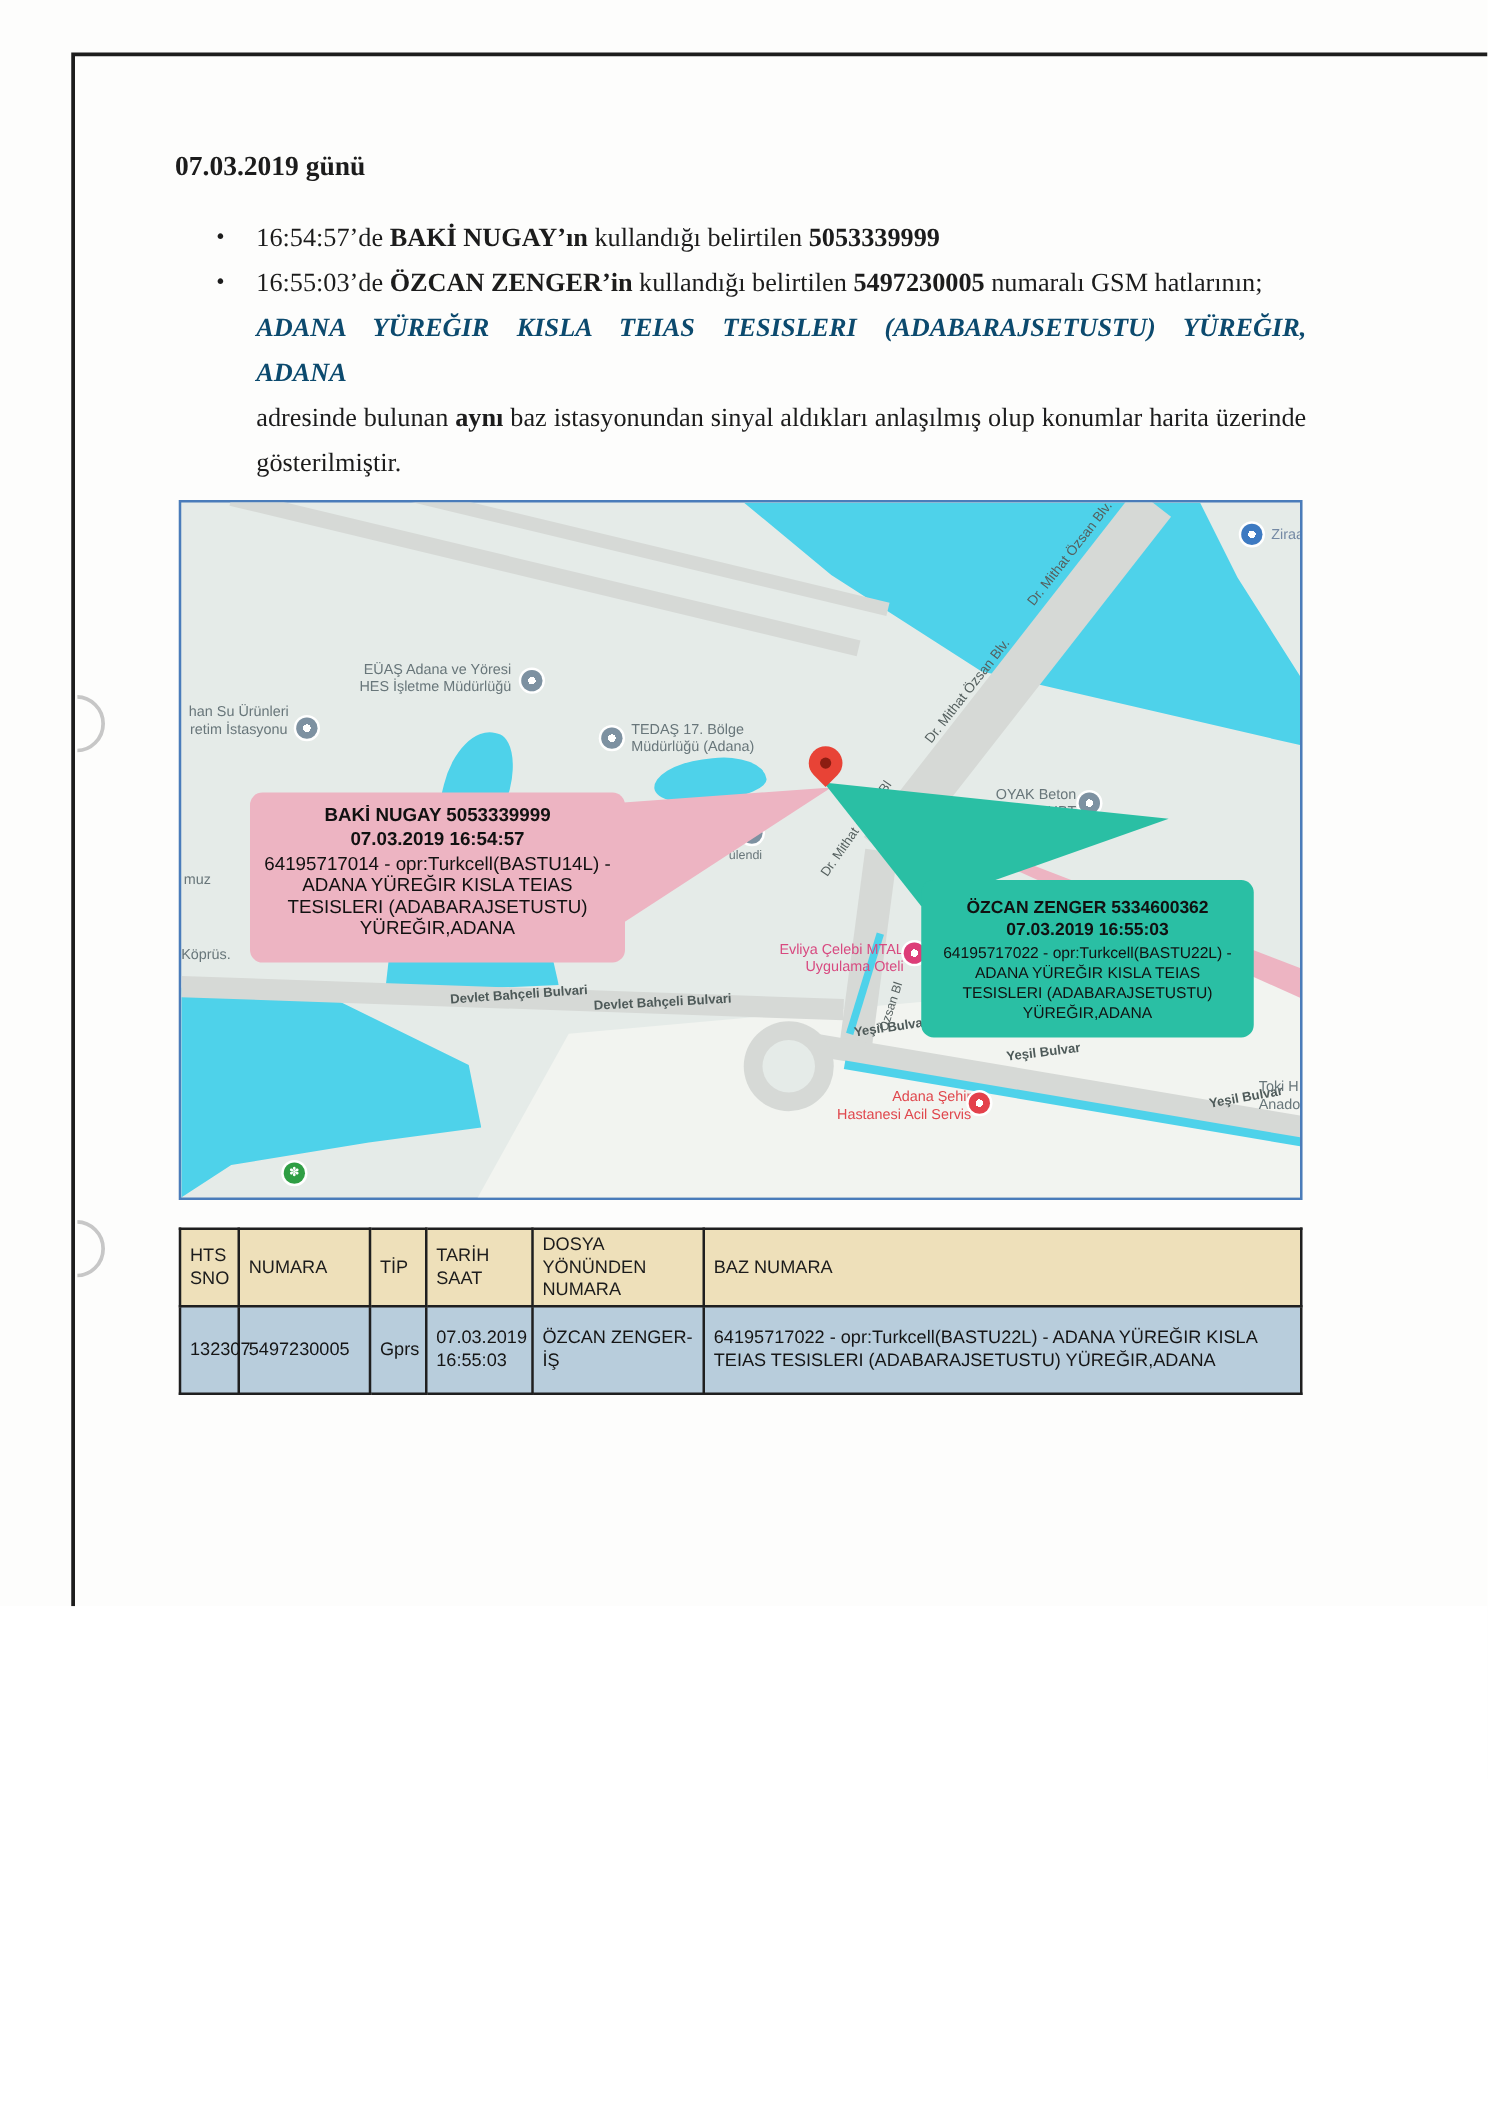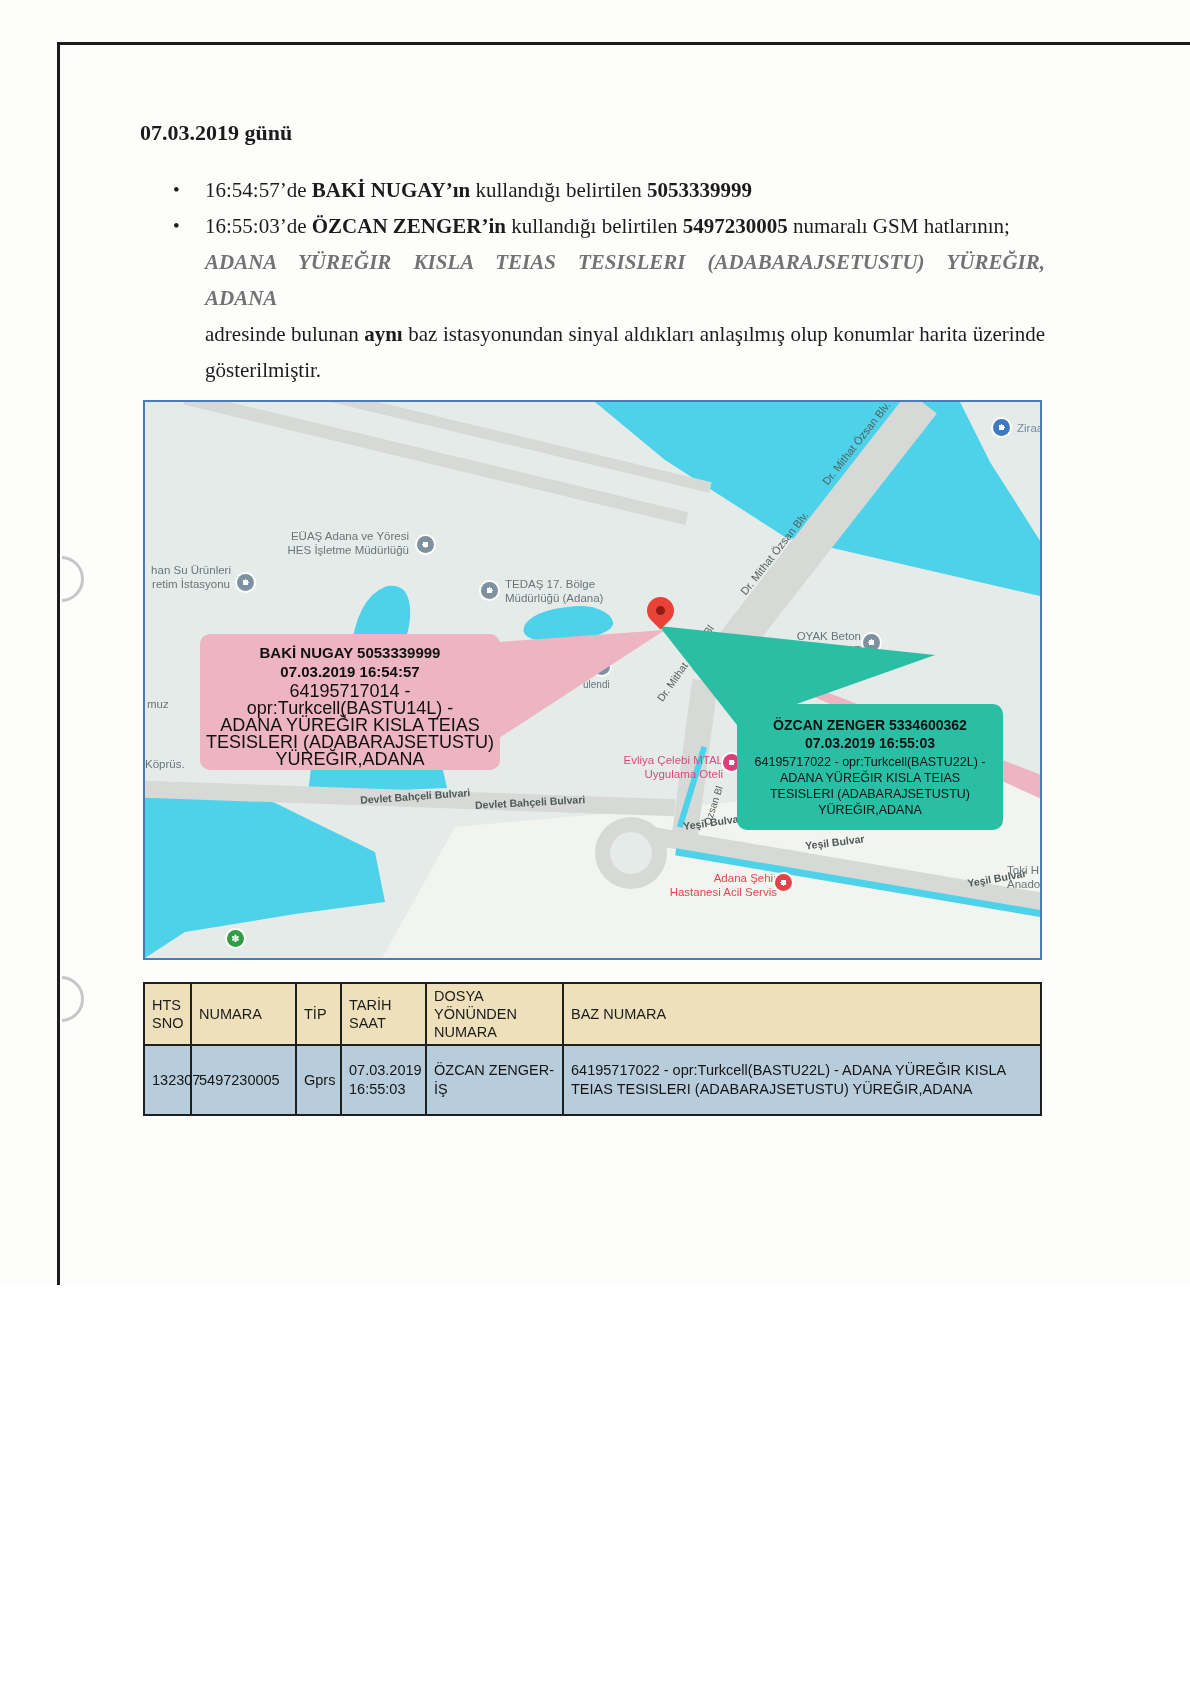--- a/index.html
+++ b/index.html
@@ -8,21 +8,21 @@
   .frame{position:absolute;left:57px;top:42px;width:1140px;height:1580px;border:3px solid #1d1d1d;}
   .punch{position:absolute;left:38px;width:40px;height:40px;border:3px solid #c7c7c7;border-radius:50%;
          clip-path:inset(0 0 0 52%);background:transparent;}
   .heading{position:absolute;left:140px;top:120px;font-size:22px;font-weight:bold;}
   .textblock{position:absolute;left:140px;top:172px;width:905px;font-size:21px;line-height:36px;}
   .bullet-row{display:flex;}
   .dot{width:65px;padding-left:33px;box-sizing:border-box;flex:none;font-size:19px;}
   .btxt{flex:1;text-align:justify;}
   .indent{margin-left:65px;text-align:justify;}
   .b{font-weight:bold;}
-  .redline{color:#737373;font-weight:bold;font-style:italic;word-spacing:7px;}
+  .redline{color:#0c4a6e;font-weight:bold;font-style:italic;word-spacing:7px;}
   
   .map{position:absolute;left:143px;top:400px;width:899px;height:560px;box-sizing:border-box;
        border:2px solid #4a7cba;background:#e5ebe8;overflow:hidden;font-family:"Liberation Sans",sans-serif;}
   .ov{position:absolute;inset:0;}
   .road{position:absolute;background:#d6d9d6;}
   .slabel{position:absolute;font-size:11px;color:#55605f;white-space:nowrap;}
   .plabel{position:absolute;font-size:11.5px;line-height:13.5px;color:#68767a;white-space:nowrap;}
   .tr{text-align:right;}
   .poi{position:absolute;width:17px;height:17px;border-radius:50%;
        background:radial-gradient(circle,#fff 0 3px,#7d91a1 3px);box-shadow:0 0 0 2px #fff;}
@@ -145,21 +145,21 @@
       <div>Anadolu</div>
     </div>
 
     <div class="ov" style="background:#edb4c2;clip-path:polygon(520px 228px,354px 240px,354px 336px);"></div>
     <div class="ov" style="background:#edb4c2;clip-path:polygon(520px 228px,899px 374px,899px 398px);"></div>
     <div class="ov" style="background:#2abfa4;clip-path:polygon(514px 224px,790px 253px,592px 323px);"></div>
 
     <div class="callout" style="left:55px;top:232px;width:300px;height:136px;background:#edb4c2;padding-top:9px;">
       <div class="t" style="font-size:15px;line-height:19px;">BAKİ NUGAY 5053339999</div>
       <div class="t" style="font-size:15px;line-height:19px;">07.03.2019 16:54:57</div>
-      <div style="font-size:18px;line-height:17px;margin-top:2px;">
+      <div style="font-size:15px;line-height:17px;margin-top:2px;">
         <div>64195717014 - opr:Turkcell(BASTU14L) -</div>
         <div>ADANA YÜREĞIR KISLA TEIAS</div>
         <div>TESISLERI (ADABARAJSETUSTU)</div>
         <div>YÜREĞIR,ADANA</div>
       </div>
     </div>
     <div class="callout" style="left:592px;top:302px;width:266px;height:126px;background:#2abfa4;padding-top:12px;">
       <div class="t" style="font-size:14px;line-height:18px;">ÖZCAN ZENGER 5334600362</div>
       <div class="t" style="font-size:14px;line-height:18px;">07.03.2019 16:55:03</div>
       <div style="font-size:12.5px;line-height:16px;margin-top:2px;">

